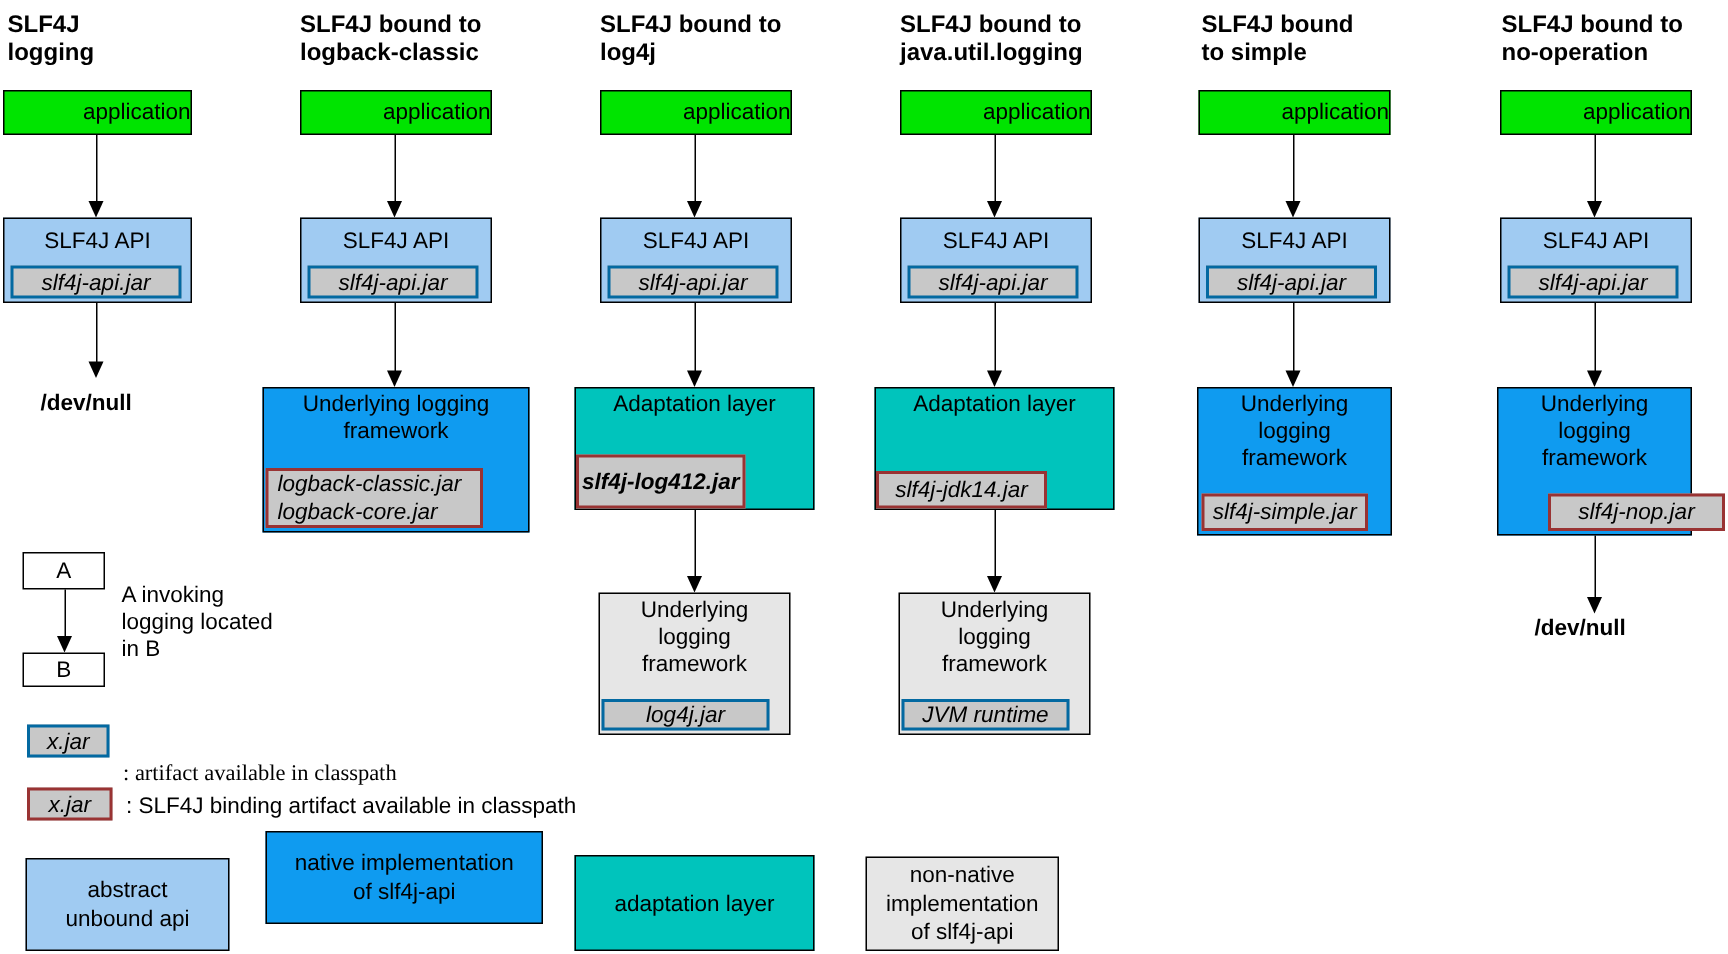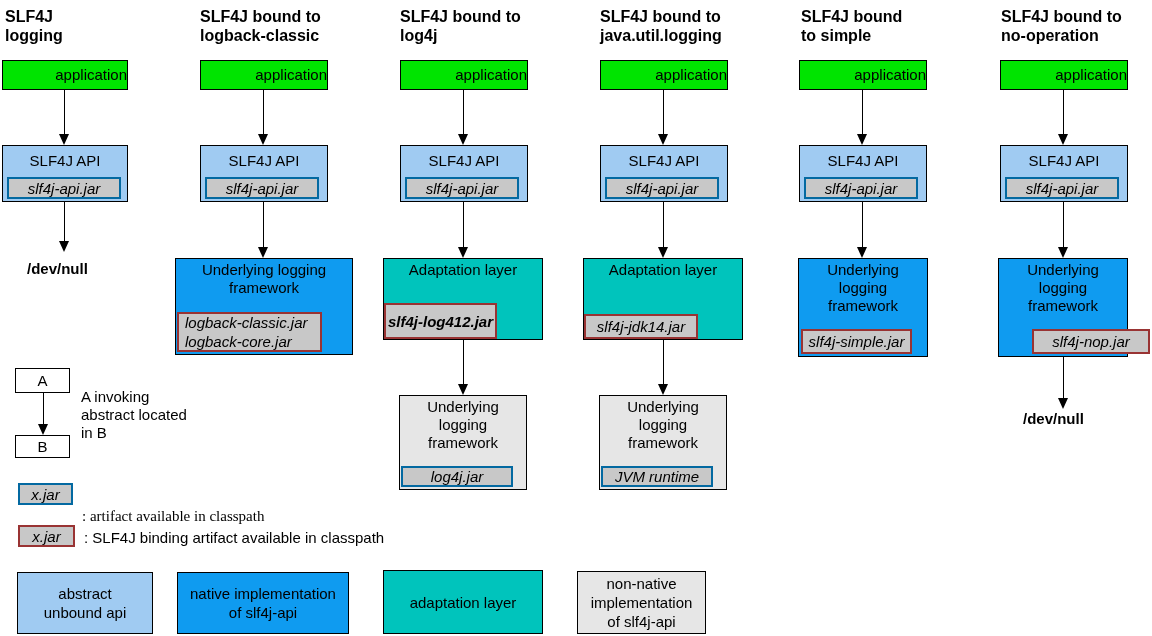--- a/index.html
+++ b/index.html
@@ -171,30 +171,30 @@
   <div class="devnull" style="left:1023px; top:410px;">/dev/null</div>
 
   <div class="wb" style="left:15px; top:368px; width:55px; height:25px;">
     <span>A</span>
   </div>
   <div class="arrow" style="left:38px; top:393px; height:42px;"></div>
   <div class="wb" style="left:15px; top:435px; width:55px; height:23px;">
     <span>B</span>
   </div>
   <div class="legendtext" style="left:81px; top:388px;">A invoking
-abstract located
+logging located
 in B</div>
 
   <div class="jar" style="left:18px; top:483px; width:55px; height:22px;">x.jar</div>
   <div class="legendtext" style="left:82px; top:507px;font-family:Liberation Serif, serif;">: artifact available in classpath</div>
   <div class="jar binding" style="left:18px; top:525px; width:57px; height:22px;">x.jar</div>
   <div class="legendtext" style="left:84px; top:529px;">: SLF4J binding artifact available in classpath</div>
 
   <div class="keybox api" style="left:17px; top:572px; width:136px; height:62px;">abstract
 unbound api</div>
-  <div class="keybox native" style="left:177px; top:572px; width:172px; height:62px;text-align:center;">native implementation
+  <div class="keybox native" style="left:177px; top:554px; width:185px; height:62px;text-align:center;">native implementation
 of slf4j-api</div>
   <div class="keybox adapt" style="left:383px; top:570px; width:160px; height:64px;">adaptation layer</div>
   <div class="keybox gray" style="left:577px; top:571px; width:129px; height:63px;">non-native
 implementation
 of slf4j-api</div>
 
 </div>
 
 </body></html>

